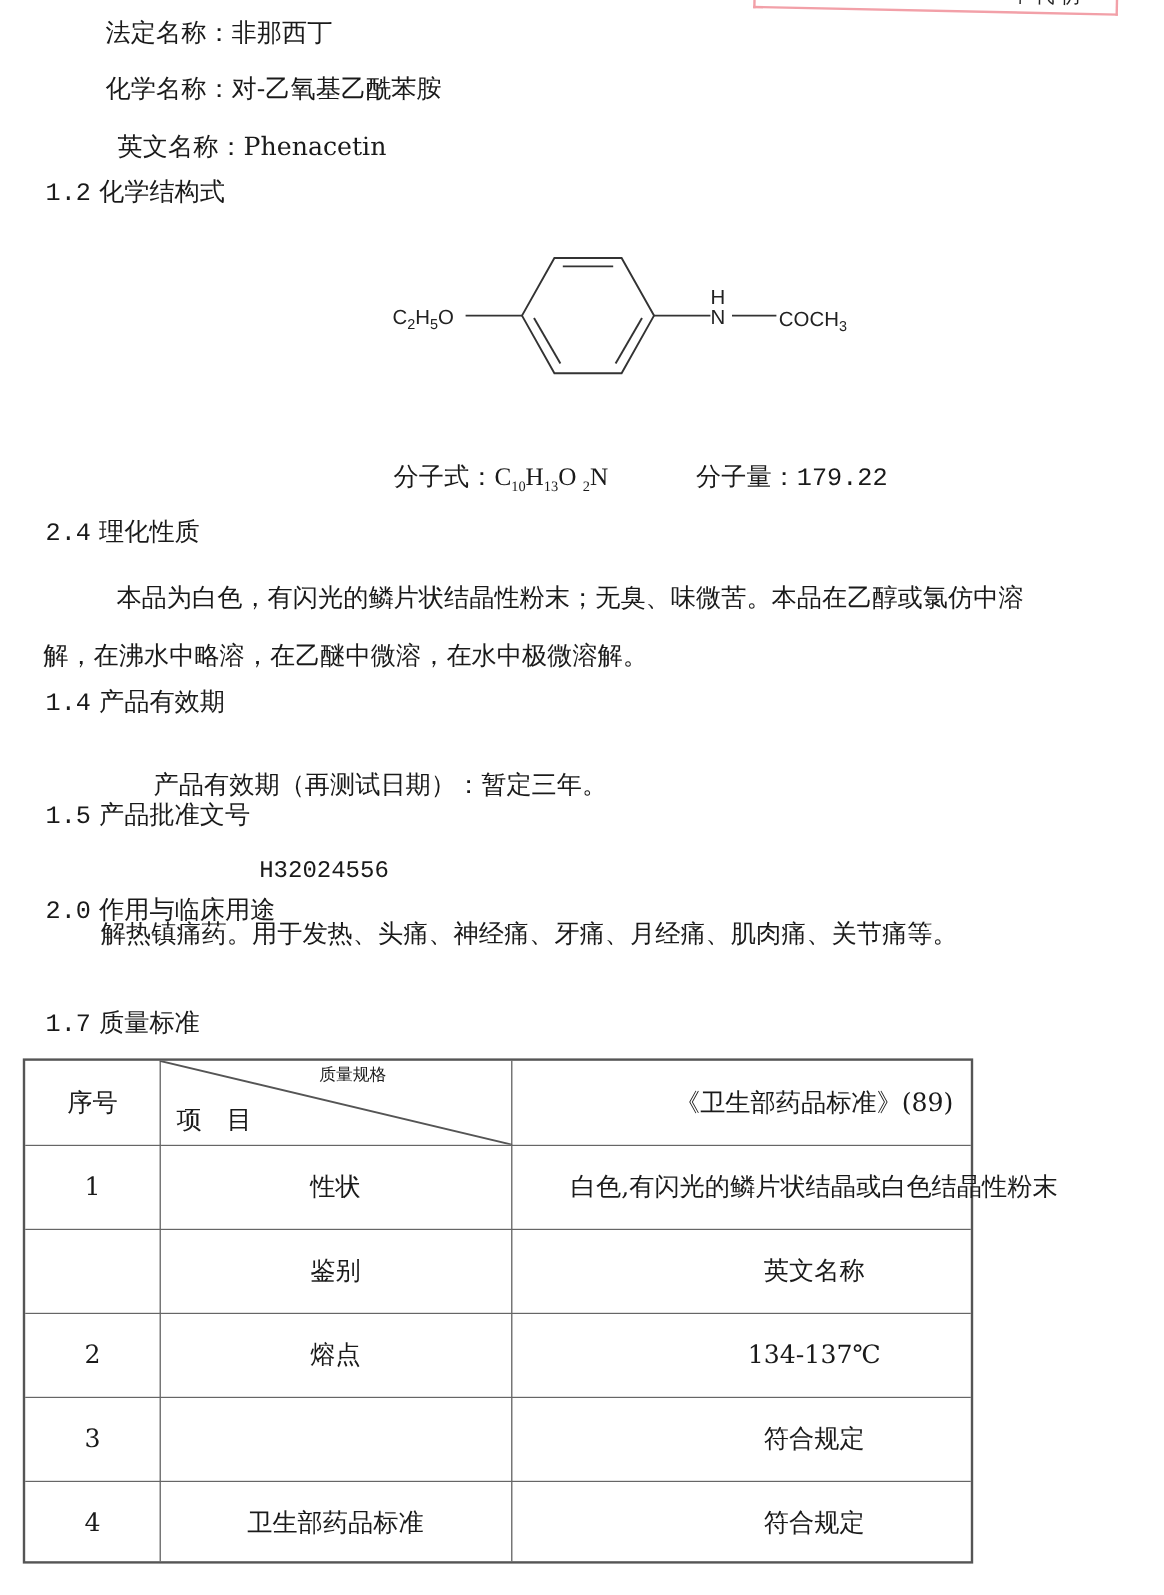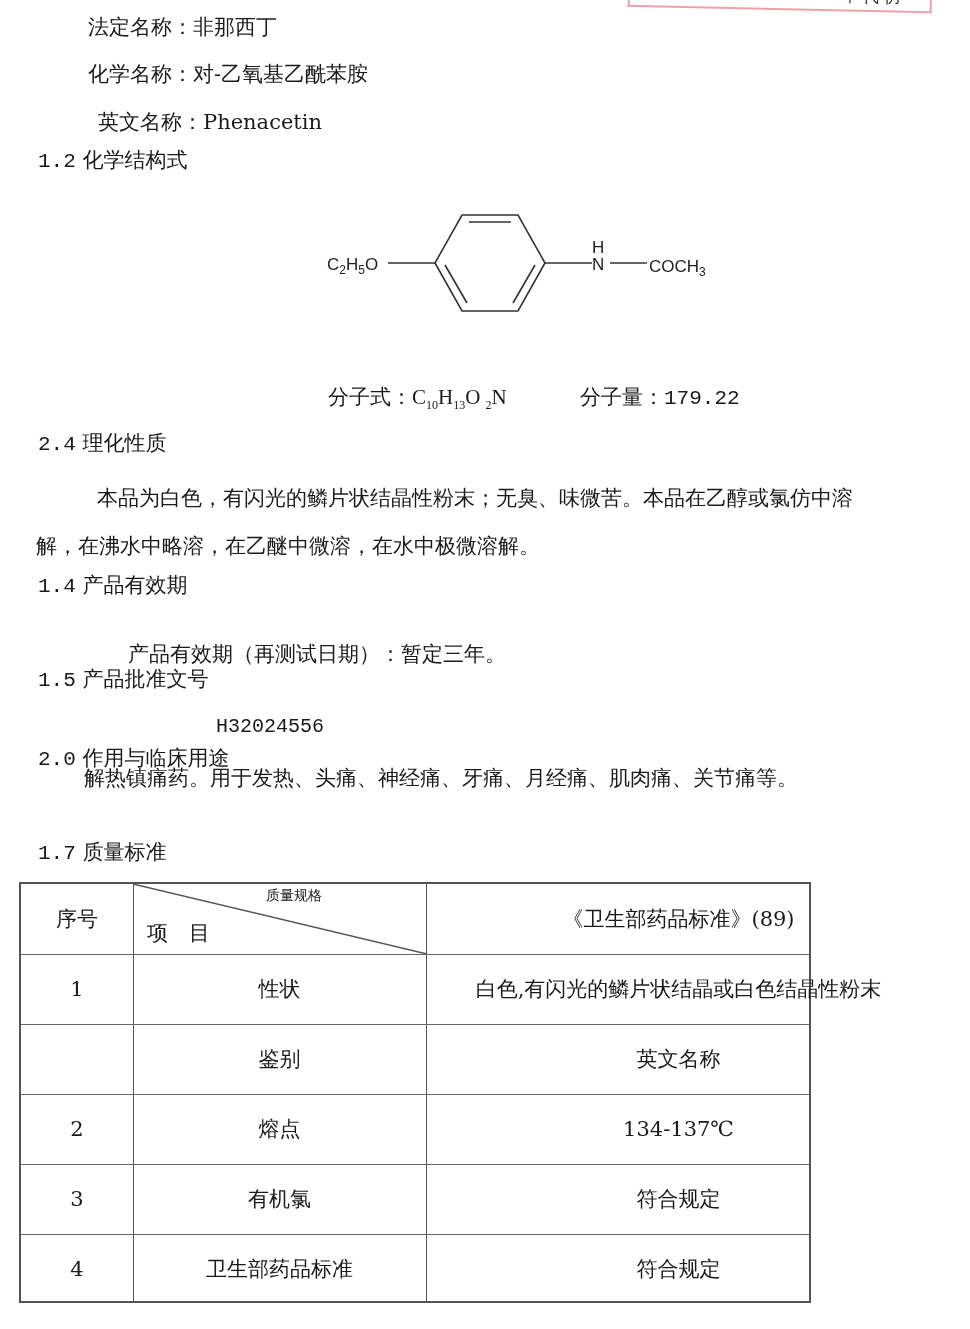--- a/index.html
+++ b/index.html
@@ -119,20 +119,19 @@
   <div class="cell" style="left:112px; top:140px; width:293px; height:70px;">鉴别</div>
   <div class="cell" style="left:405px; top:140px; width:505px; height:70px;">英文名称</div>
 
   <div class="row" style="top:210px;"></div>
   <div class="cell" style="left:0; top:210px; width:112px; height:70px;">2</div>
   <div class="cell" style="left:112px; top:210px; width:293px; height:70px;">熔点</div>
   <div class="cell" style="left:405px; top:210px; width:505px; height:70px;">134-137℃</div>
 
   <div class="row" style="top:280px;"></div>
   <div class="cell" style="left:0; top:280px; width:112px; height:70px;">3</div>
-  <div class="cell" style="left:112px; top:280px; width:293px; height:70px;">有机氯</div>
   <div class="cell" style="left:405px; top:280px; width:505px; height:70px;">符合规定</div>
 
   <div class="row" style="top:350px;"></div>
   <div class="cell" style="left:0; top:350px; width:112px; height:69px;">4</div>
   <div class="cell" style="left:112px; top:350px; width:293px; height:69px;">卫生部药品标准</div>
   <div class="cell" style="left:405px; top:350px; width:505px; height:69px;">符合规定</div>
 </div>
 
 </body></html>

